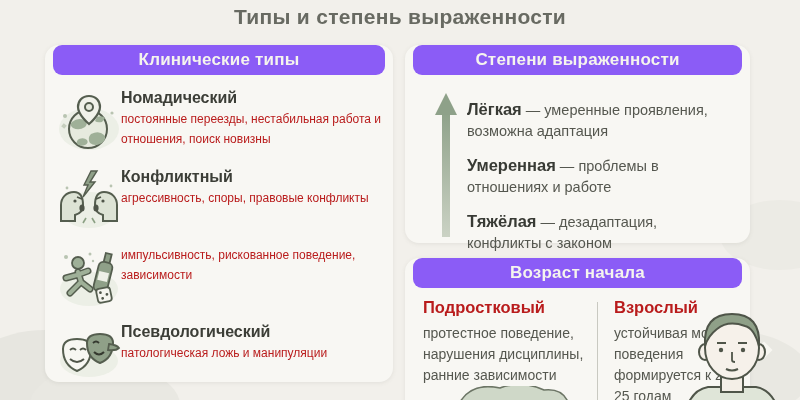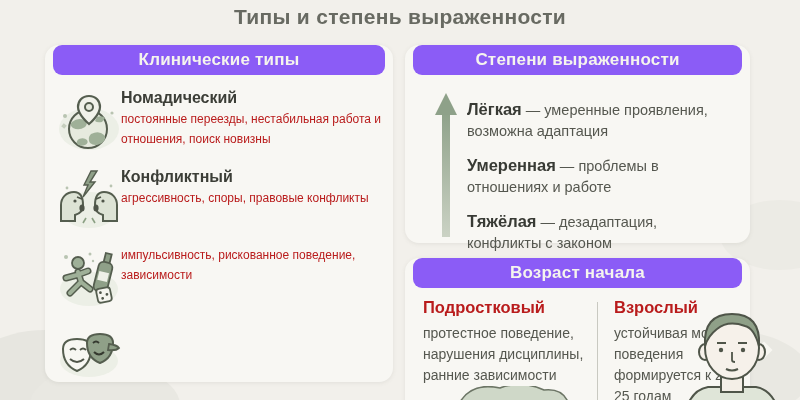--- a/index.html
+++ b/index.html
@@ -167,20 +167,24 @@
         <path d="M23 27 q3 -3 6 0" fill="none" stroke="#4f5549" stroke-width="1.8"></path>
         <path d="M13 36 q7 6 14 0" fill="none" stroke="#4f5549" stroke-width="2"></path>
         <g>
           <path d="M30 20 q0 -9 13 -9 q13 0 13 9 q0 15 -13 20 q-13 -5 -13 -20 z" fill="#8fa088" stroke="#555e4f" stroke-width="2"></path>
           <path d="M52 21 q8 1 10 4 q-3 3 -11 2 z" fill="#8fa088" stroke="#555e4f" stroke-width="1.8"></path>
           <path d="M36 20 q3 -3 6 0" fill="none" stroke="#35392f" stroke-width="1.8"></path>
           <path d="M37 29 q5 5 10 0" fill="none" stroke="#35392f" stroke-width="2"></path>
         </g>
       </svg>
     </span>
+    <div>
+      <div class="ct-title">Псевдологический</div>
+      <div class="ct-desc">патологическая ложь и манипуляции</div>
+    </div>
   </div>
 </section>
 
 <section class="card" id="severity-card">
   <div class="card-header">Степени выраженности</div>
 
   <span class="sev-arrow">
     <svg width="26" height="144" viewBox="0 0 26 144">
       <defs>
         <linearGradient id="arrowGrad" x1="0" y1="0" x2="0" y2="1">

